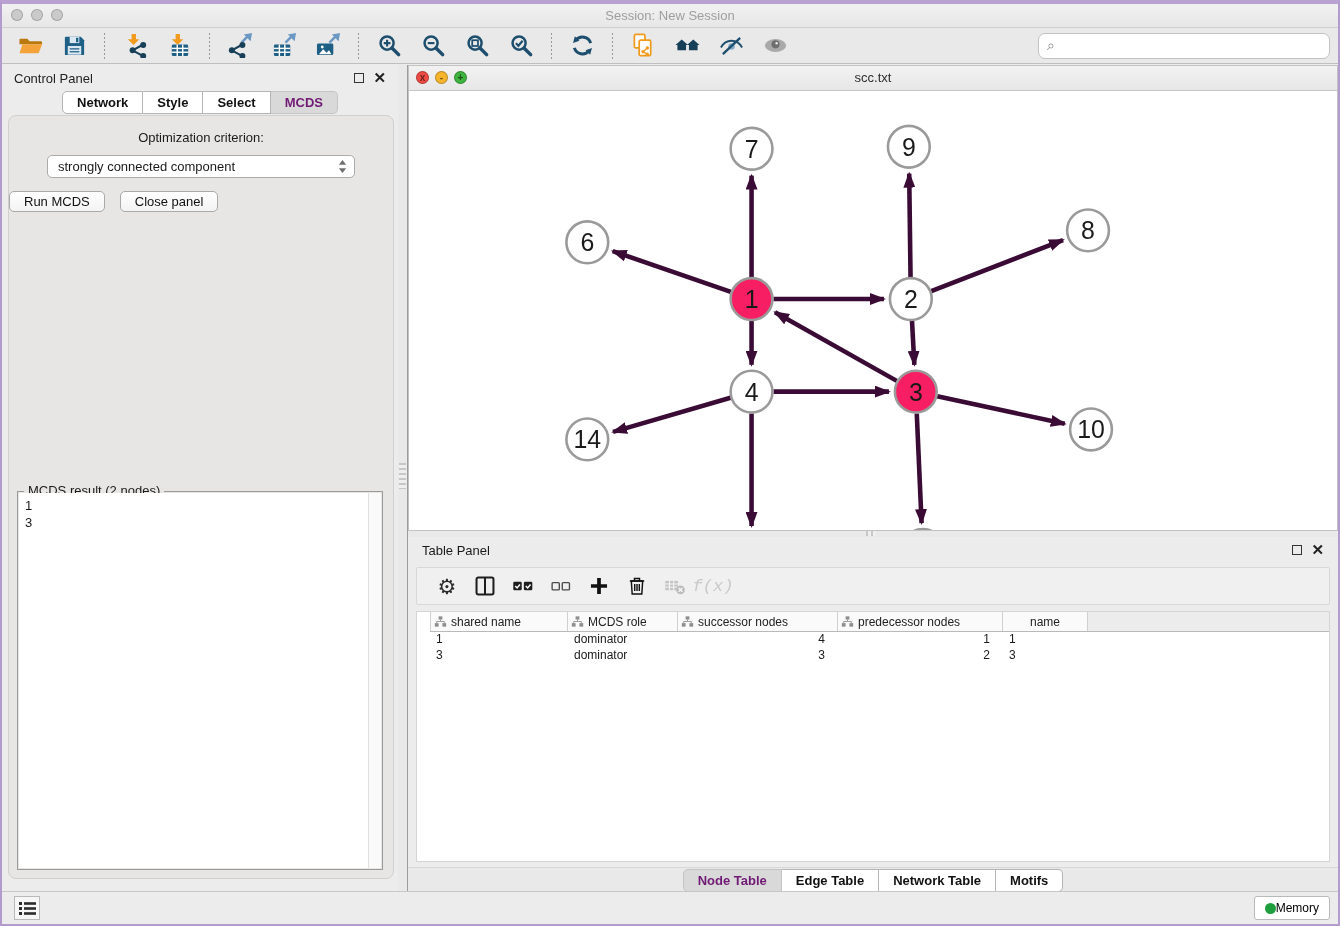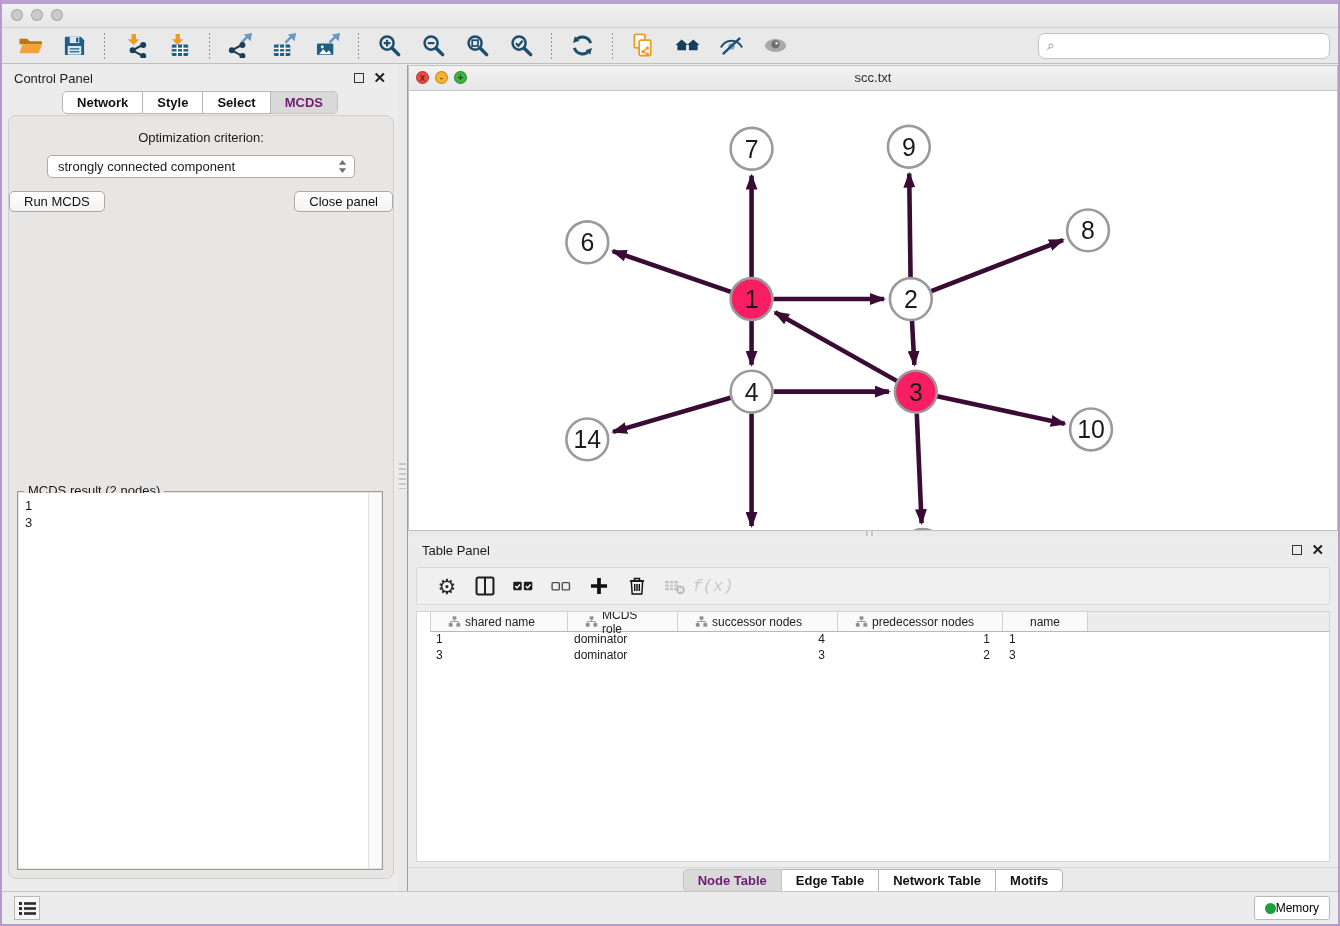--- a/index.html
+++ b/index.html
@@ -48,21 +48,21 @@
   .tab:last-child { border-radius:0 5px 5px 0; }
   .tab.active { background:#d9d9d9; color:#701a75; border-color:#c4c4c4; }
   .cp-inner { position:absolute; left:6px; right:4px; top:50px; bottom:12px;
     background:#e8e6e5; border:1px solid #d2d0cf; border-radius:8px; padding-top:14px; }
   .opt-label { text-align:center; font-size:13px; margin-bottom:10px; }
   .cp-select { margin:0 auto; width:308px; height:23px; background:#fff;
     border:1px solid #ababab; border-radius:5px; display:flex; align-items:center;
     padding:0 6px 0 10px; cursor:pointer; }
   .cp-select .val { flex:1; font-size:13px; }
   .cp-select svg { width:11px; height:15px; }
-  .btn-row { display:flex; justify-content:space-between; gap:15px; margin-top:13px; }
+  .btn-row { display:flex; justify-content:flex-start; gap:15px; margin-top:13px; }
   .mac-btn { background:linear-gradient(#fff,#f3f3f3); border:1px solid #a9a9a9;
     border-radius:5px; padding:2px 14px; font-size:13px; color:#111; cursor:pointer; }
   .result-group { position:absolute; left:8px; right:10px; top:375px; bottom:8px;
     border:1px solid #9a9a9a; }
   .result-legend { position:absolute; top:-9px; left:6px; background:#e8e6e5;
     padding:0 4px; font-size:13px; }
   .result-list { position:absolute; inset:1px; background:#fff; padding:4px 0 0 6px;
     font-size:13px; line-height:17px; overflow:hidden; }
   .result-scroll { position:absolute; top:1px; right:1px; bottom:1px; width:13px;
     background:#fafafa; border-left:1px solid #e0e0e0; }
@@ -100,21 +100,21 @@
   .tpt-btn { width:32px; height:30px; border:none; background:transparent; cursor:pointer;
     display:flex; align-items:center; justify-content:center; }
   .tpt-btn svg { width:22px; height:22px; }
   .tpt-btn.disabled { opacity:.45; cursor:default; }
   .gear-glyph { font-size:21px; color:#2b2b2b; line-height:1; }
   .fx { font-family:Liberation Mono, monospace; font-style:italic; font-size:17px; color:#9a9a9a; }
   .table-area { flex:1; background:#fff; margin:6px 8px 0 8px; border:1px solid #d5d5d5;
     overflow:hidden; position:relative; }
   .thead { display:flex; background:#ececec; height:20px; border-bottom:1px solid #b9b9b9; margin-left:13px; }
   .th { background:#fafafa; border-right:1px solid #d0d0d0; display:flex; align-items:center;
-    gap:4px; padding:0 17px; font-size:12px; color:#222; }
+    gap:4px; padding:0 3px; font-size:12px; color:#222; }
   .th:first-child { border-left:1px solid #d0d0d0; }
   .th.center { justify-content:center; }
   .th svg { width:13px; height:13px; flex:none; }
   .trow { display:flex; height:16px; margin-left:13px; font-size:12px; }
   .td { padding:0 6px; overflow:hidden; white-space:nowrap; }
   .td.right { text-align:right; padding-right:13px; }
   .tp-footer { height:24px; background:#e9e9e9; border-top:1px solid #d7d7d7;
     display:flex; justify-content:center; align-items:flex-start; padding-top:1px; margin-top:5px; }
 
   
@@ -133,20 +133,21 @@
 <body>
 
 <div class="window">
 
   <div class="titlebar">
     <div class="lights">
       <span class="light" style="background:#cacaca"></span>
       <span class="light" style="background:#cacaca"></span>
       <span class="light" style="background:#cacaca"></span>
     </div>
+    <div class="title">Session: New Session</div>
   </div>
 
   <div class="toolbar">
     <div class="tb-icons">
         <button class="tb-btn">
           <svg viewBox="0 0 26 26">
             <path d="M1.5 7c0-.6.4-1 1-1h7.2l2.3 2.6h12c.6 0 1 .4 1 1v2H1.5z" fill="#b9790f"></path>
             <path d="M4.6 11.6h20.6L21.4 21H1.6z" fill="#f3a33a"></path>
           </svg>
         </button>

